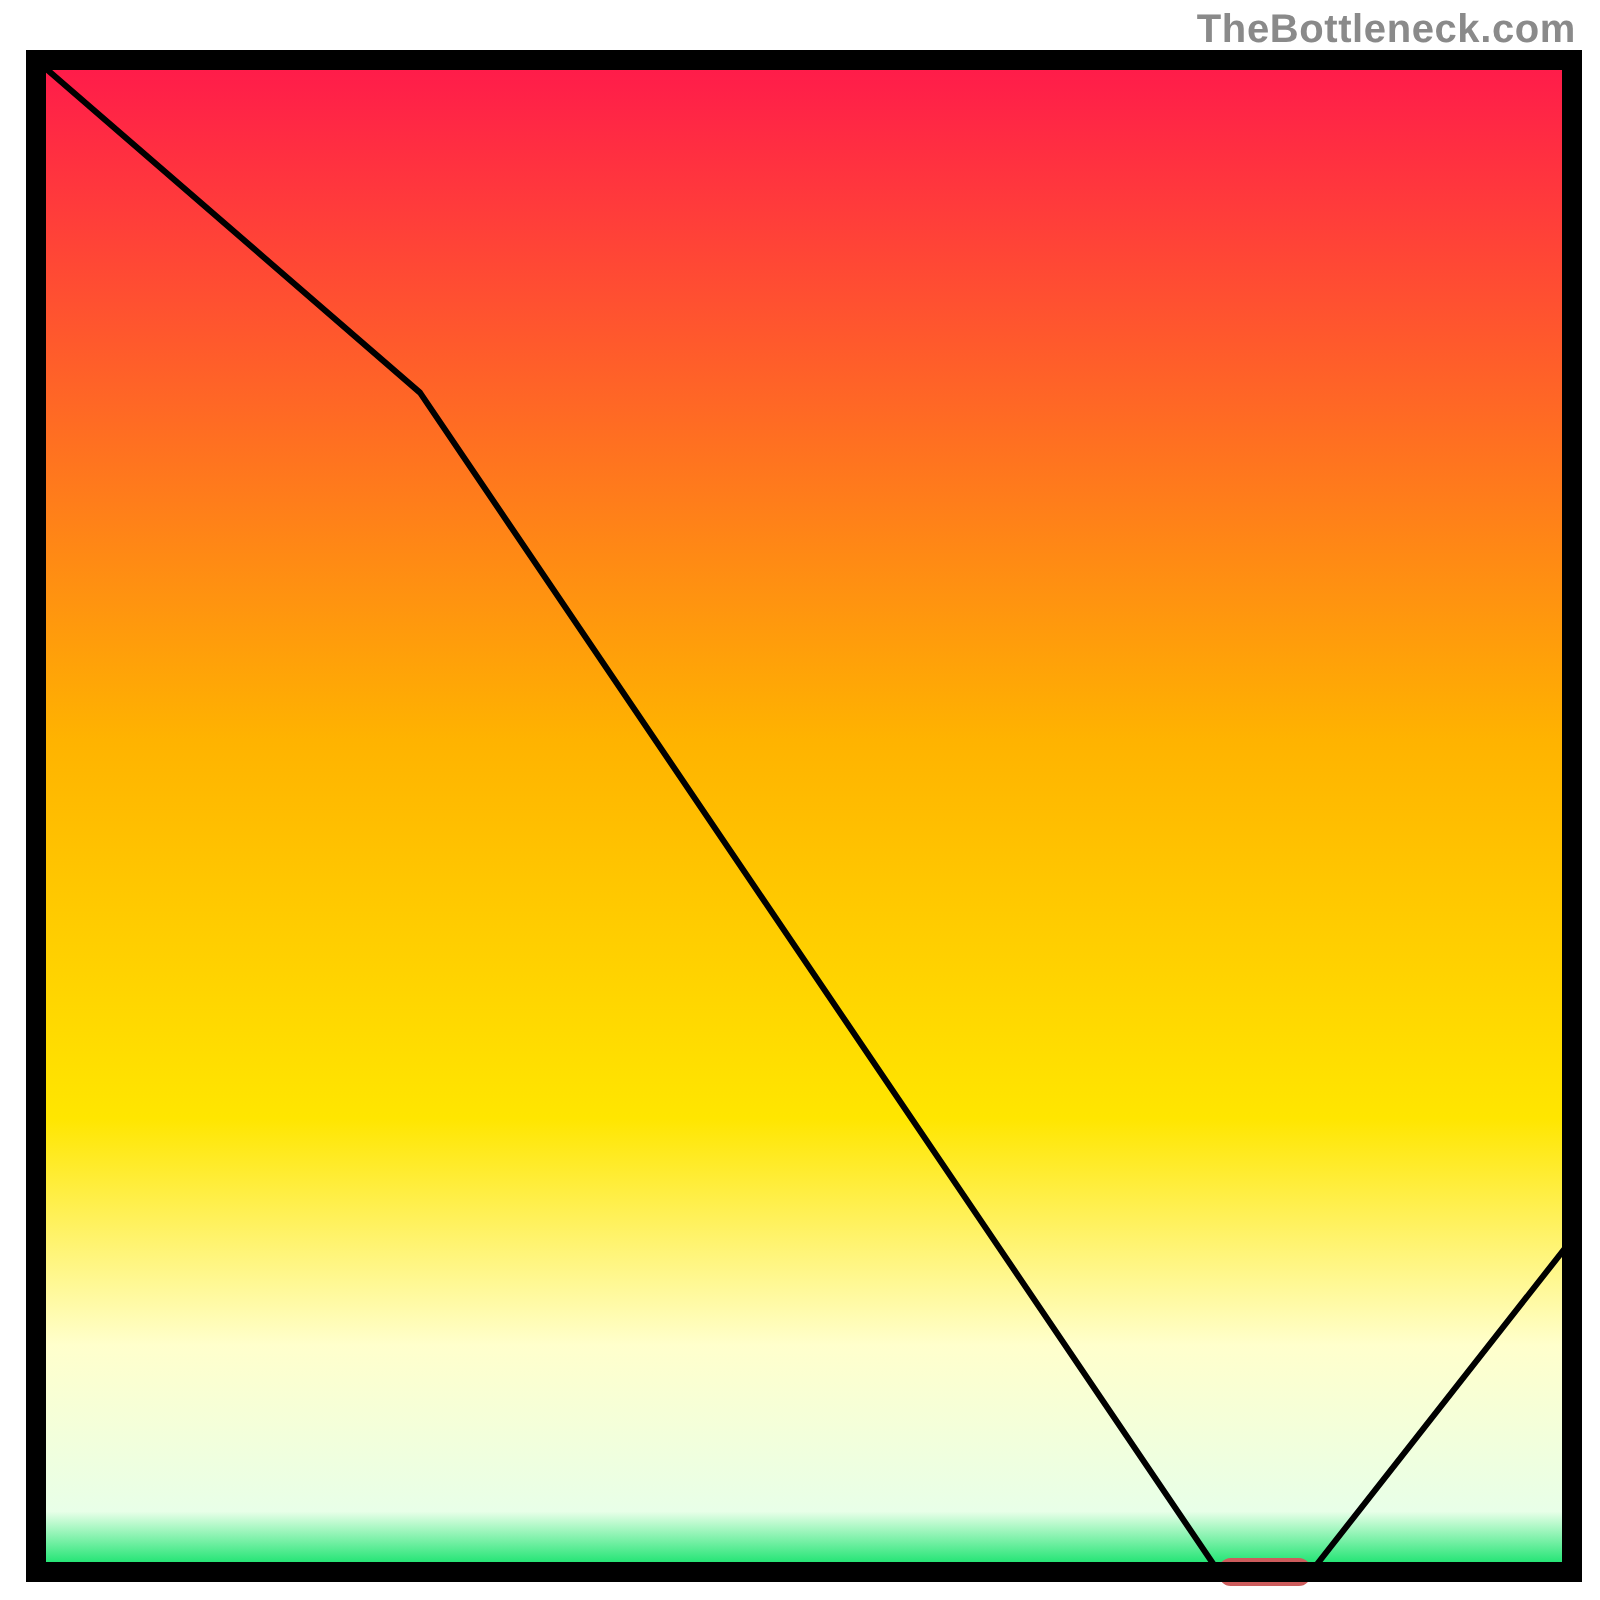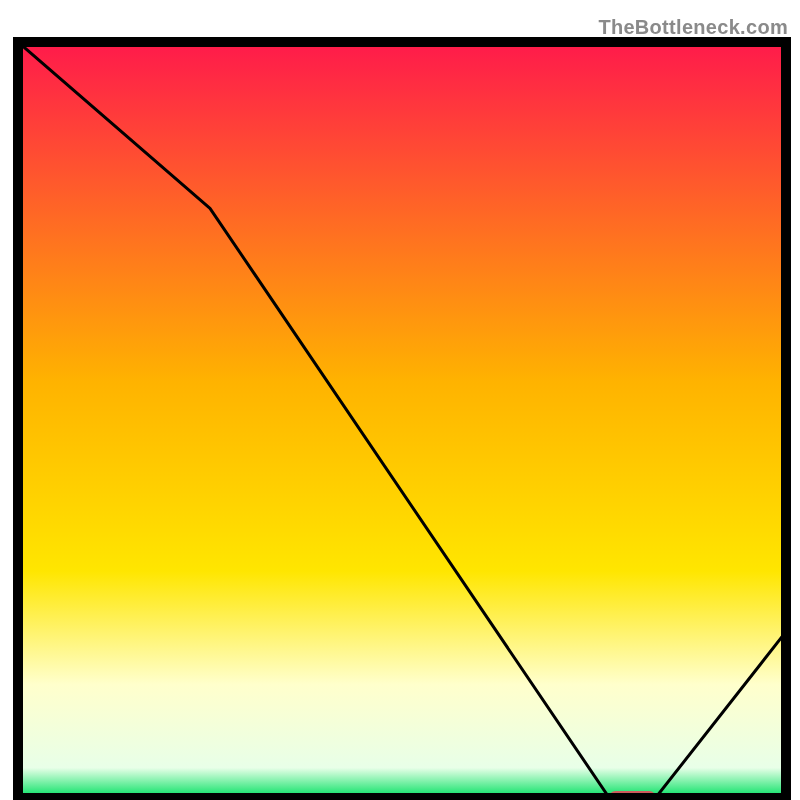--- a/index.html
+++ b/index.html
@@ -1,16 +1,16 @@
 <!DOCTYPE html>
 <html><head>
 <meta charset="utf-8">
 <style>
   html,body{margin:0;padding:0;width:800px;height:800px;background:#fff;font-family:Arial,Helvetica,sans-serif}
-  .frame{position:absolute;left:0;top:12px;width:800px;height:760px}
+  .frame{position:absolute;left:0;top:0;width:800px;height:760px}
   .attribution{position:absolute;right:12px;top:4px;font-size:20px;color:#8a8a8a;font-weight:600;letter-spacing:.3px}
   svg{display:block}
 </style>
 </head>
 <body>
 
 <div class="frame">
 
   <div class="attribution">TheBottleneck.com</div>
 

